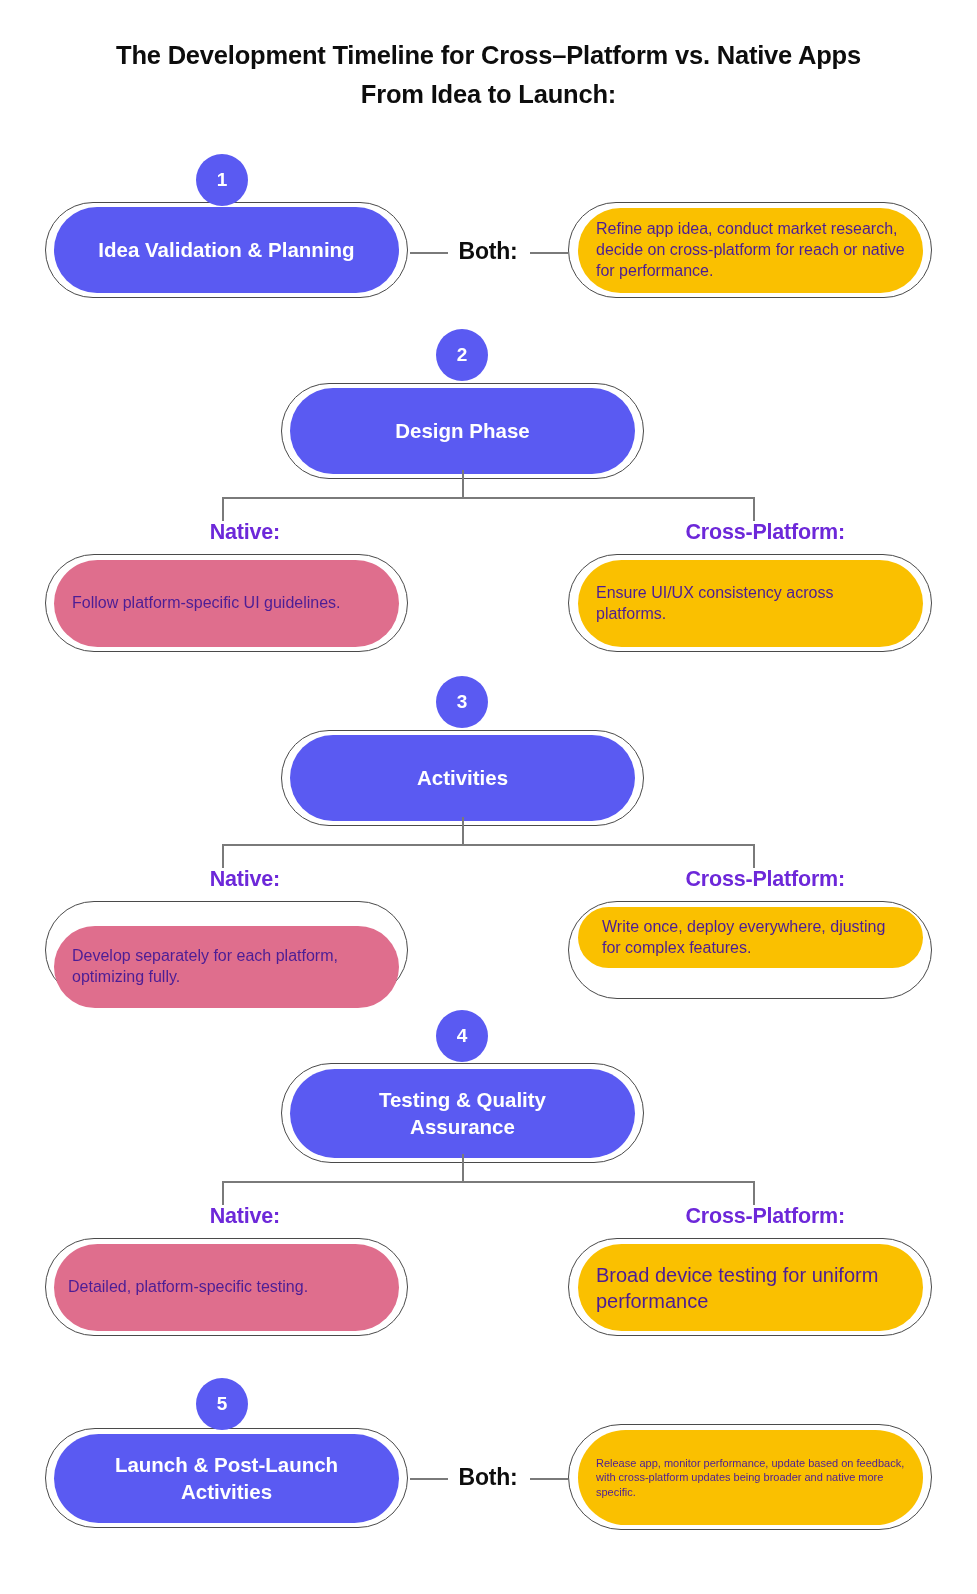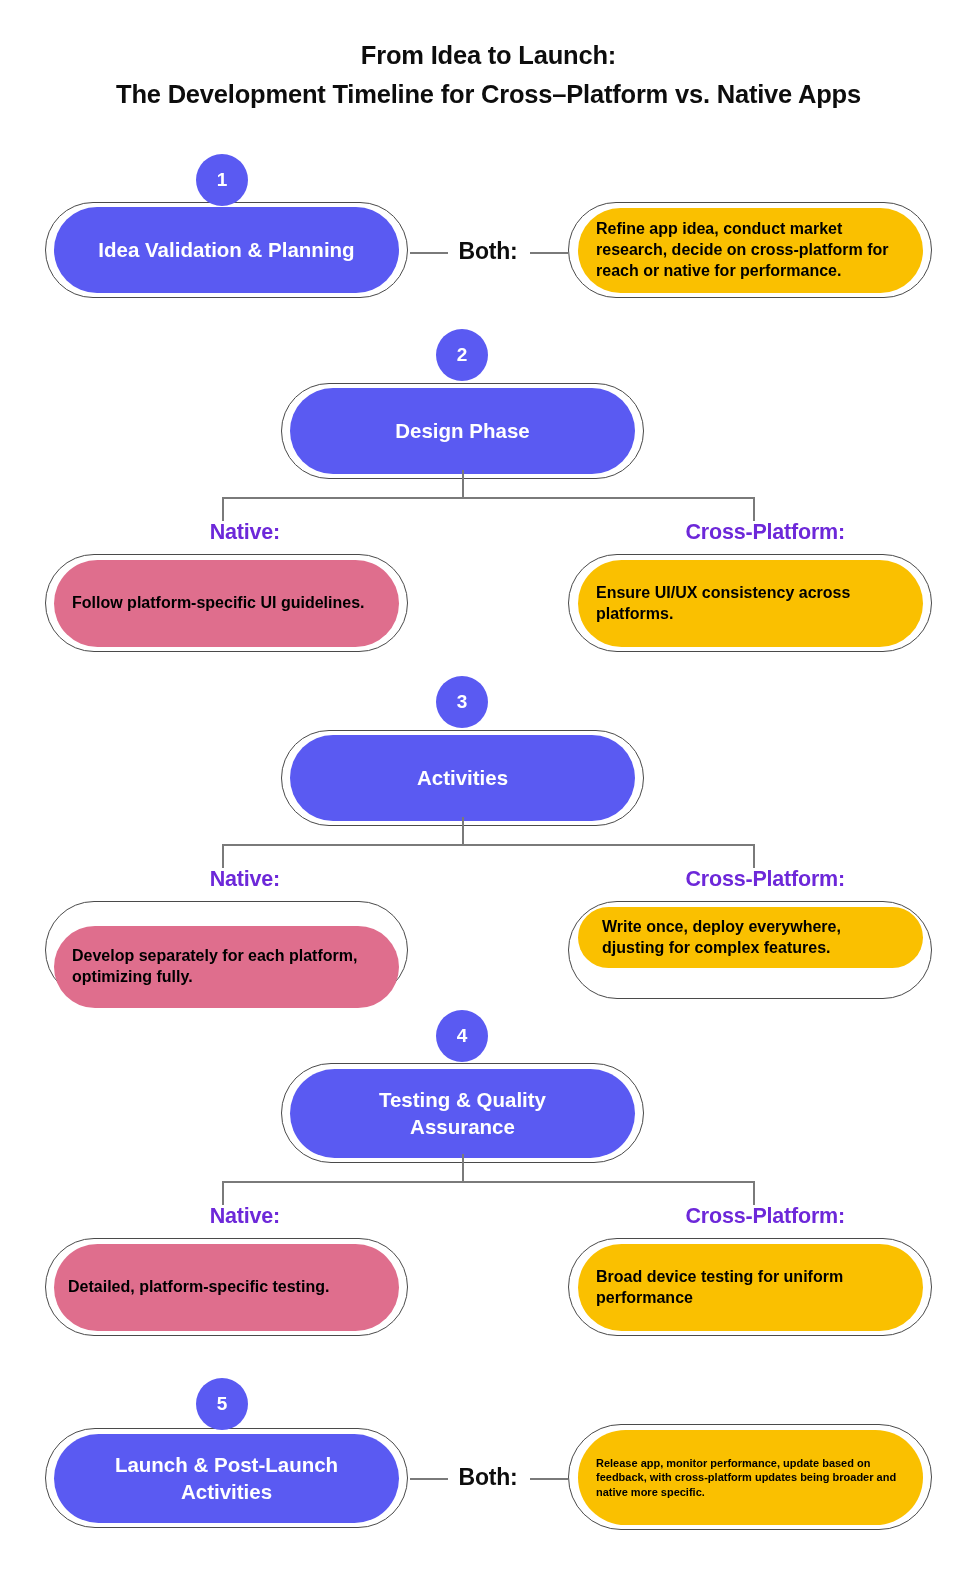--- a/index.html
+++ b/index.html
@@ -55,22 +55,22 @@
 
   .pill-text-white {
     color: #ffffff;
     font-weight: bold;
     line-height: 1.28;
     width: 100%;
     padding: 0 14px;
     box-sizing: border-box;
   }
   .pill-text-dark {
-    color: #000000;
-    font-weight: bold;
+    color: #4c1d95;
+    font-weight: normal;
     line-height: 1.30;
     width: 100%;
     padding: 0 18px;
     box-sizing: border-box;
   }
 
   
   .badge {
     position: absolute;
     width: 52px;
@@ -117,22 +117,22 @@
     color: #0d0d0d;
     letter-spacing: -0.2px;
     white-space: nowrap;
     text-align: center;
   }
 </style>
 </head>
 <body>
 
 <div id="title">
+  <span class="ln">The Development Timeline for Cross–Platform vs. Native Apps</span>
   <span class="ln">From Idea to Launch:</span>
-  <span class="ln">The Development Timeline for Cross–Platform vs. Native Apps</span>
 </div>
 
 <div>
 
   <div class="badge" style="left:196px; top:154px;">
     <span>1</span>
   </div>
 
   <div class="outline" style="left:45px; top:202px; width:363px; height:96px; border-radius:48px;"></div>
   <div class="pill pill-blue center" style="left:54px; top:207px; width:345px; height:86px; border-radius:43px;">
@@ -231,21 +231,21 @@
   <div class="branch-label r" style="left:80px; top:1204px; width:200px;">Native:</div>
   <div class="branch-label r" style="left:595px; top:1204px; width:250px;">Cross-Platform:</div>
 
   <div class="outline" style="left:45px; top:1238px; width:363px; height:98px; border-radius:49px;"></div>
   <div class="pill pill-pink left" style="left:54px; top:1244px; width:345px; height:87px; border-radius:44px;">
     <span class="pill-text-dark" style="font-size:16px; padding:0 14px;">Detailed, platform-specific testing.</span>
   </div>
 
   <div class="outline" style="left:568px; top:1238px; width:364px; height:98px; border-radius:49px;"></div>
   <div class="pill pill-yellow left" style="left:578px; top:1244px; width:345px; height:87px; border-radius:44px;">
-    <span class="pill-text-dark" style="font-size:16px;">Broad device testing for uniform performance</span>
+    <span class="pill-text-dark" style="font-size:20px;">Broad device testing for uniform performance</span>
   </div>
 
 </div>
 
 <div>
 
   <div class="badge" style="left:196px; top:1378px;">
     <span>5</span>
   </div>
 

